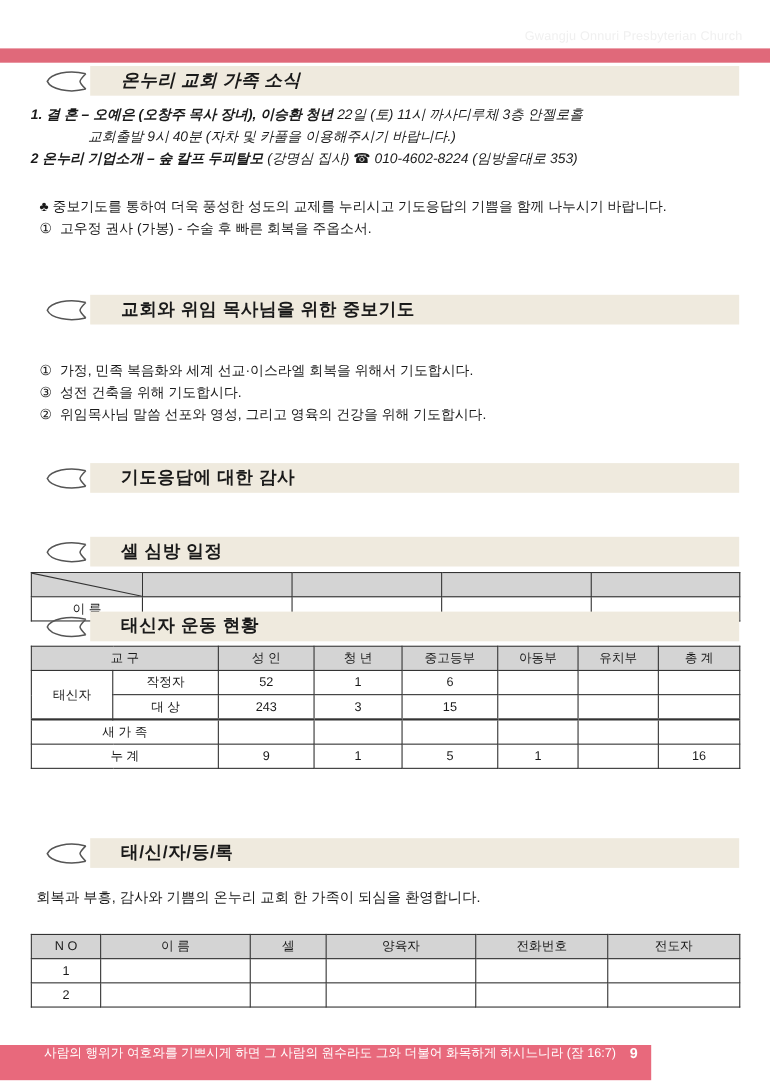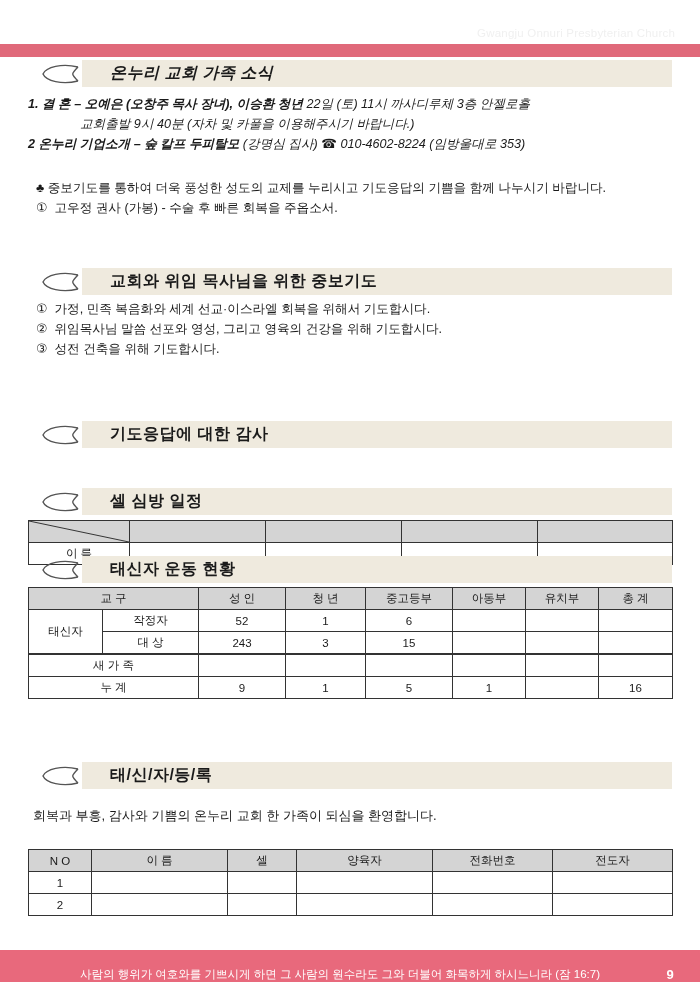--- a/index.html
+++ b/index.html
@@ -108,25 +108,25 @@
     position: relative;
     height: 21px;
   }
   .diag-cell svg { display: block; width: 100%; height: 100%; }
 
   
   .footbar {
     position: absolute;
     left: 0;
     bottom: 10px;
-    width: 700px;
+    width: 592px;
     height: 32px;
     background: #e8697c;
     display: flex;
-    align-items: flex-end;
+    align-items: flex-start;
   }
   .foot-verse {
     flex: 1;
     text-align: center;
     color: #ffffff;
     font-size: 11.5px;
     padding-left: 40px;
     white-space: nowrap;
   }
   .foot-page {
@@ -187,32 +187,32 @@
 
 <div class="section" style="top:268px;">
   <div class="sec-head">
     <div class="band"></div>
     <svg class="fish-icon" viewBox="0 0 44 20">
       <path d="M38 3 C31 10 31 10 38 17 M38 3 C22 -1 6 3 3 10 C6 17 22 21 38 17" fill="none" stroke="#555555" stroke-width="1.4"></path>
     </svg>
     <div class="sec-title">교회와 위임 목사님을 위한 중보기도</div>
   </div>
 
-  <div style="margin-top:4px;">
+  <div style="margin-top:32px;">
     <div class="body-line" style="padding-left:8px;">
       <span class="indent-num">①</span>
       <span>가정, 민족 복음화와 세계 선교·이스라엘 회복을 위해서 기도합시다.</span>
     </div>
     <div class="body-line" style="padding-left:8px;">
+      <span class="indent-num">③</span>
+      <span>성전 건축을 위해 기도합시다.</span>
+    </div>
+    <div class="body-line" style="padding-left:8px;">
       <span class="indent-num">②</span>
       <span>위임목사님 말씀 선포와 영성, 그리고 영육의 건강을 위해 기도합시다.</span>
-    </div>
-    <div class="body-line" style="padding-left:8px;">
-      <span class="indent-num">③</span>
-      <span>성전 건축을 위해 기도합시다.</span>
     </div>
   </div>
 </div>
 
 <div class="section" style="top:421px;">
   <div class="sec-head">
     <div class="band"></div>
     <svg class="fish-icon" viewBox="0 0 44 20">
       <path d="M38 3 C31 10 31 10 38 17 M38 3 C22 -1 6 3 3 10 C6 17 22 21 38 17" fill="none" stroke="#555555" stroke-width="1.4"></path>
     </svg>

